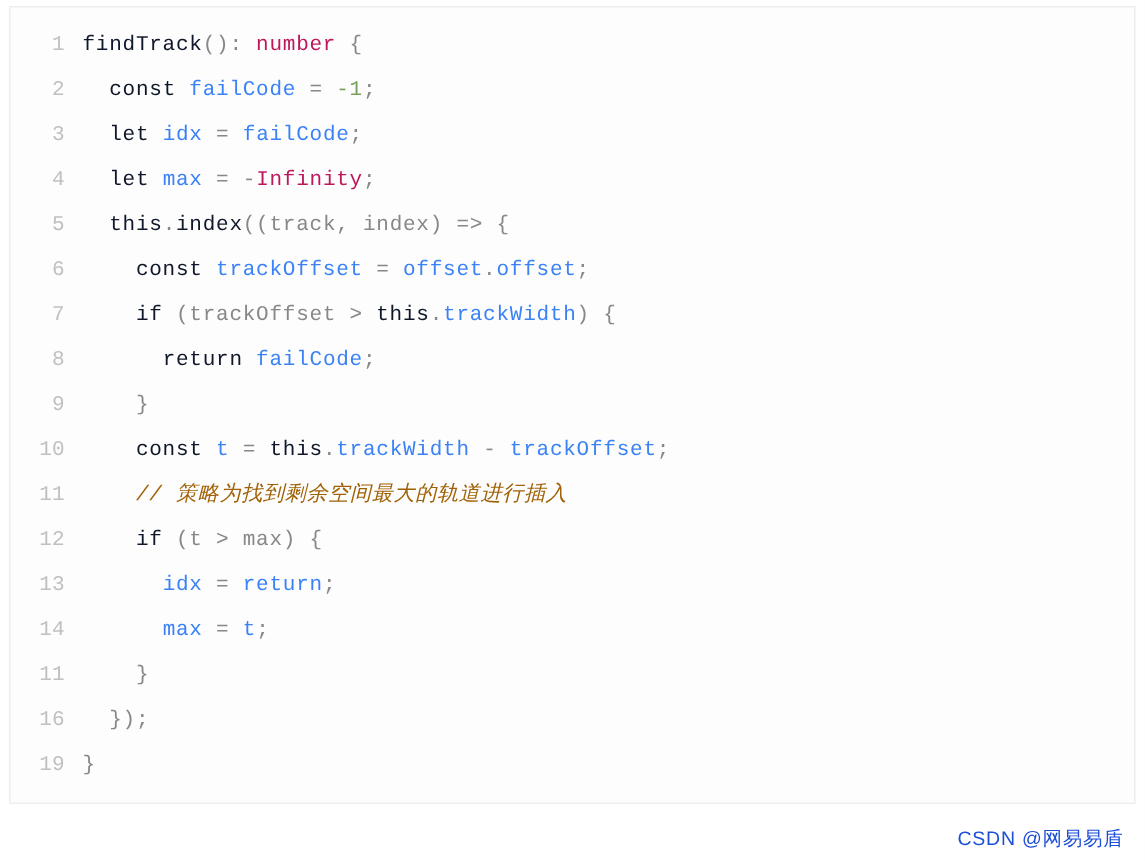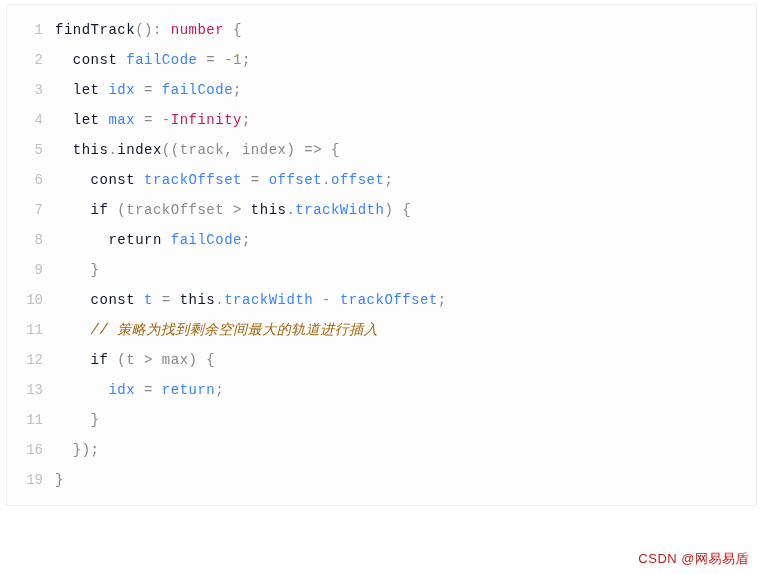--- a/index.html
+++ b/index.html
@@ -35,21 +35,21 @@
   .ty{color:#be185d}       
   .num{color:#7aa05c}      
   .op{color:#888}          
   .id{color:#3b82f6}          
   .cm{color:#a16207;font-style:italic}
   .watermark{
     position:absolute;
     right:14px;bottom:6px;
     font-family:Arial,Helvetica,sans-serif;
     font-size:13px;
-    color:#b91c1c;
+    color:#1d4ed8;
     font-weight:500;
     letter-spacing:0.5px;
     pointer-events:none;
   }
 </style>
 </head>
 <body>
 
 <div class="code-block" id="code-block">
     <div class="row"><span class="ln">1</span><span class="code"><span class="fn">findTrack</span><span class="op">(): </span><span class="ty">number</span><span class="op"> {</span></span></div>
@@ -58,18 +58,19 @@
     <div class="row"><span class="ln">4</span><span class="code">  <span class="kw">let</span><span class="id"> max </span><span class="op">= -</span><span class="ty">Infinity</span><span class="op">;</span></span></div>
     <div class="row"><span class="ln">5</span><span class="code">  <span class="kw">this</span><span class="op">.</span><span class="fn">index</span><span class="op">((track, index) </span><span class="op">=&gt;</span><span class="op"> {</span></span></div>
     <div class="row"><span class="ln">6</span><span class="code">    <span class="kw">const</span><span class="id"> trackOffset </span><span class="op">= </span><span class="id">offset</span><span class="op">.</span><span class="id">offset</span><span class="op">;</span></span></div>
     <div class="row"><span class="ln">7</span><span class="code">    <span class="kw">if</span><span class="op"> (trackOffset &gt; </span><span class="kw">this</span><span class="op">.</span><span class="id">trackWidth</span><span class="op">) {</span></span></div>
     <div class="row"><span class="ln">8</span><span class="code">      <span class="kw">return</span><span class="id"> failCode</span><span class="op">;</span></span></div>
     <div class="row"><span class="ln">9</span><span class="code">    <span class="op">}</span></span></div>
     <div class="row"><span class="ln">10</span><span class="code">    <span class="kw">const</span><span class="id"> t </span><span class="op">= </span><span class="kw">this</span><span class="op">.</span><span class="id">trackWidth</span><span class="op"> - </span><span class="id">trackOffset</span><span class="op">;</span></span></div>
     <div class="row"><span class="ln">11</span><span class="code">    <span class="cm">// 策略为找到剩余空间最大的轨道进行插入</span></span></div>
     <div class="row"><span class="ln">12</span><span class="code">    <span class="kw">if</span><span class="op"> (t &gt; max) {</span></span></div>
     <div class="row"><span class="ln">13</span><span class="code">      <span class="id">idx </span><span class="op">= </span><span class="id">return</span><span class="op">;</span></span></div>
+    <div class="row"><span class="ln">14</span><span class="code">      <span class="id">max </span><span class="op">= </span><span class="id">t</span><span class="op">;</span></span></div>
     <div class="row"><span class="ln">11</span><span class="code">    <span class="op">}</span></span></div>
     <div class="row"><span class="ln">16</span><span class="code">  <span class="op">});</span></span></div>
     <div class="row"><span class="ln">19</span><span class="code"><span class="op">}</span></span></div>
   </div>
 
 <div class="watermark">CSDN @网易易盾</div>
 
 </body></html>

